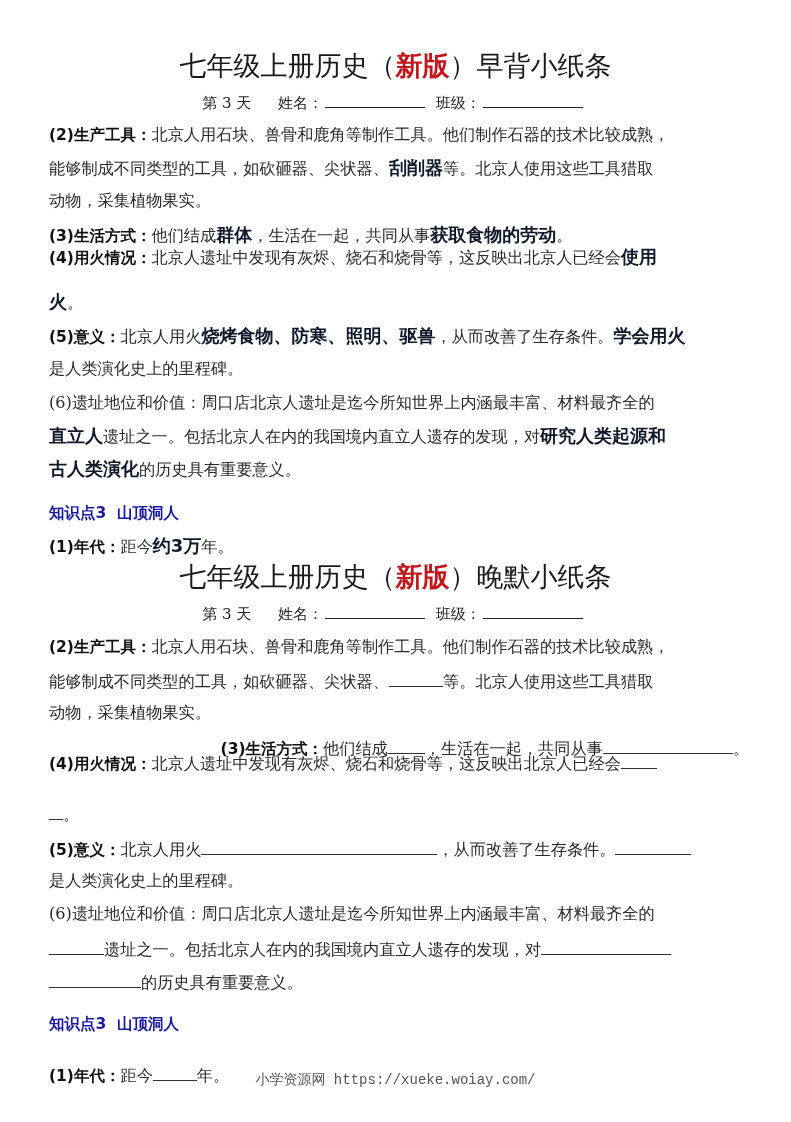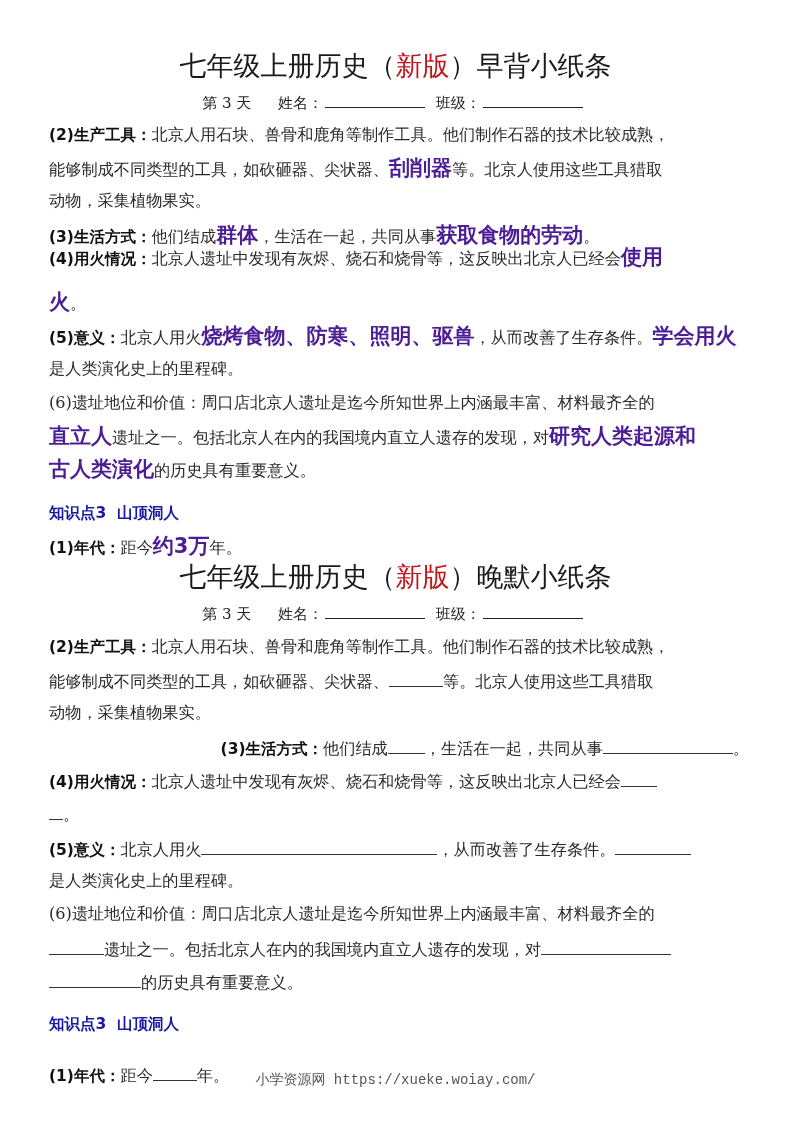--- a/index.html
+++ b/index.html
@@ -6,36 +6,36 @@
   body {
     width: 791px; height: 1122px; position: relative; overflow: hidden;
     font-family: "DejaVu Serif", "Liberation Serif", serif;
     color: #222222;
   }
   .title {
     position: absolute; left: 0; width: 791px; text-align: center;
     font-size: 27px; letter-spacing: 0px; color: #1a1a1a;
     font-family: "DejaVu Serif", serif; font-weight: normal;
   }
-  .title .red { color: #c0161c; font-weight: normal; font-family: "DejaVu Sans", sans-serif; }
+  .title .red { color: #c0161c; font-weight: bold; font-family: "DejaVu Sans", sans-serif; }
   .sub {
     position: absolute; left: 0; width: 791px; text-align: center;
     font-size: 15px; color: #222;
   }
   .sub .gap { display: inline-block; width: 22px; }
   .sub .blank {
     display: inline-block; width: 100px; border-bottom: 1px solid #222; height: 14px;
     vertical-align: baseline; margin: 0 6px 0 2px;
   }
   .line {
     position: absolute; left: 49px; width: 700px; white-space: nowrap;
     font-size: 16.2px; line-height: 20px; color: #2a2a2a;
   }
   .lbl { font-weight: bold; color: #111; font-family: "DejaVu Sans", sans-serif; font-size: 15.5px; }
-  .hl { font-weight: bold; color: #4c1d95; font-family: "DejaVu Sans", sans-serif; font-size: 21px; }
+  .hl { font-weight: bold; color: #0f172a; font-family: "DejaVu Sans", sans-serif; font-size: 18px; }
   .kp { font-weight: bold; color: #1a1aa0; font-family: "DejaVu Sans", sans-serif; font-size: 15.5px; }
   .bl {
     display: inline-block; border-bottom: 1px solid #333; height: 16px; vertical-align: baseline;
   }
   .footer {
     position: absolute; left: 0; width: 791px; text-align: center; top: 1071px;
     font-size: 14px; color: #555; font-family: Liberation Mono, monospace;
   }
 </style>
 </head>
@@ -75,21 +75,21 @@
   <span>姓名：</span><span class="blank"></span>
   <span>班级：</span><span class="blank"></span>
 </div>
 
 <div class="line" style="top:637px;"><span class="lbl">(2)生产工具：</span><span>北京人用石块、兽骨和鹿角等制作工具。他们制作石器的技术比较成熟，</span></div>
 <div class="line" style="top:670px;"><span>能够制成不同类型的工具，如砍砸器、尖状器、</span><span class="bl" style="width:54px;"></span><span>等。北京人使用这些工具猎取</span></div>
 <div class="line" style="top:703px;"><span>动物，采集植物果实。</span></div>
 
 <div class="line" style="top:737px;text-align:right;"><span class="lbl">(3)生活方式：</span><span>他们结成</span><span class="bl" style="width:37px;"></span><span>，生活在一起，共同从事</span><span class="bl" style="width:130px;"></span><span>。</span></div>
 
-<div class="line" style="top:770px;"><span class="lbl">(4)用火情况：</span><span>北京人遗址中发现有灰烬、烧石和烧骨等，这反映出北京人已经会</span><span class="bl" style="width:36px;"></span></div>
+<div class="line" style="top:752px;"><span class="lbl">(4)用火情况：</span><span>北京人遗址中发现有灰烬、烧石和烧骨等，这反映出北京人已经会</span><span class="bl" style="width:36px;"></span></div>
 <div class="line" style="top:803px;"><span class="bl" style="width:14px;"></span><span>。</span></div>
 
 <div class="line" style="top:838px;"><span class="lbl">(5)意义：</span><span>北京人用火</span><span class="bl" style="width:236px;"></span><span>，从而改善了生存条件。</span><span class="bl" style="width:76px;"></span></div>
 <div class="line" style="top:871px;"><span>是人类演化史上的里程碑。</span></div>
 
 <div class="line" style="top:904px;"><span>(6)遗址地位和价值：周口店北京人遗址是迄今所知世界上内涵最丰富、材料最齐全的</span></div>
 <div class="line" style="top:938px;"><span class="bl" style="width:55px;"></span><span>遗址之一。包括北京人在内的我国境内直立人遗存的发现，对</span><span class="bl" style="width:130px;"></span></div>
 <div class="line" style="top:971px;"><span class="bl" style="width:92px;"></span><span>的历史具有重要意义。</span></div>
 
 <div class="line" style="top:1014px;"><span class="kp" style="white-space:pre;">知识点3  山顶洞人</span></div>

